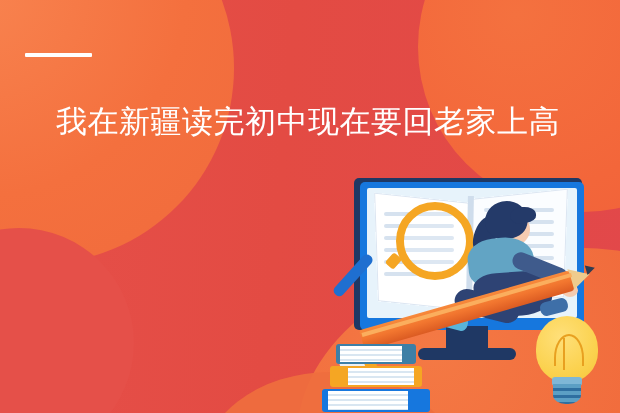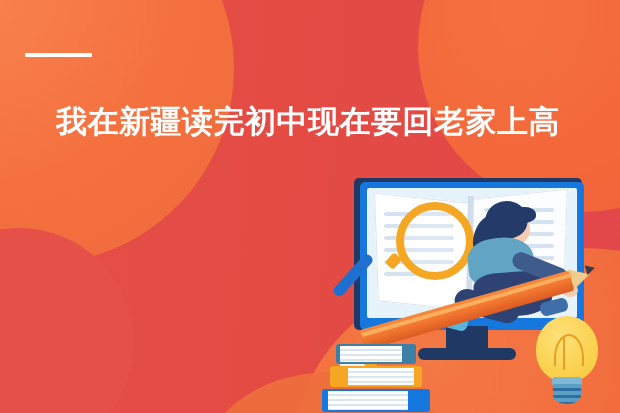--- a/index.html
+++ b/index.html
@@ -80,21 +80,21 @@
     background: #ffffff;
     border-radius: 1px;
   }
   .headline {
     position: absolute;
     left: 56px;
     top: 104px;
     width: 560px;
     color: #ffffff;
     font-size: 31px;
-    font-weight: bold;
+    font-weight: normal;
     letter-spacing: .5px;
     line-height: 1.18;
     white-space: nowrap;
     overflow: hidden;
   }
 
   
   .illo {
     position: absolute;
     left: 318px;

